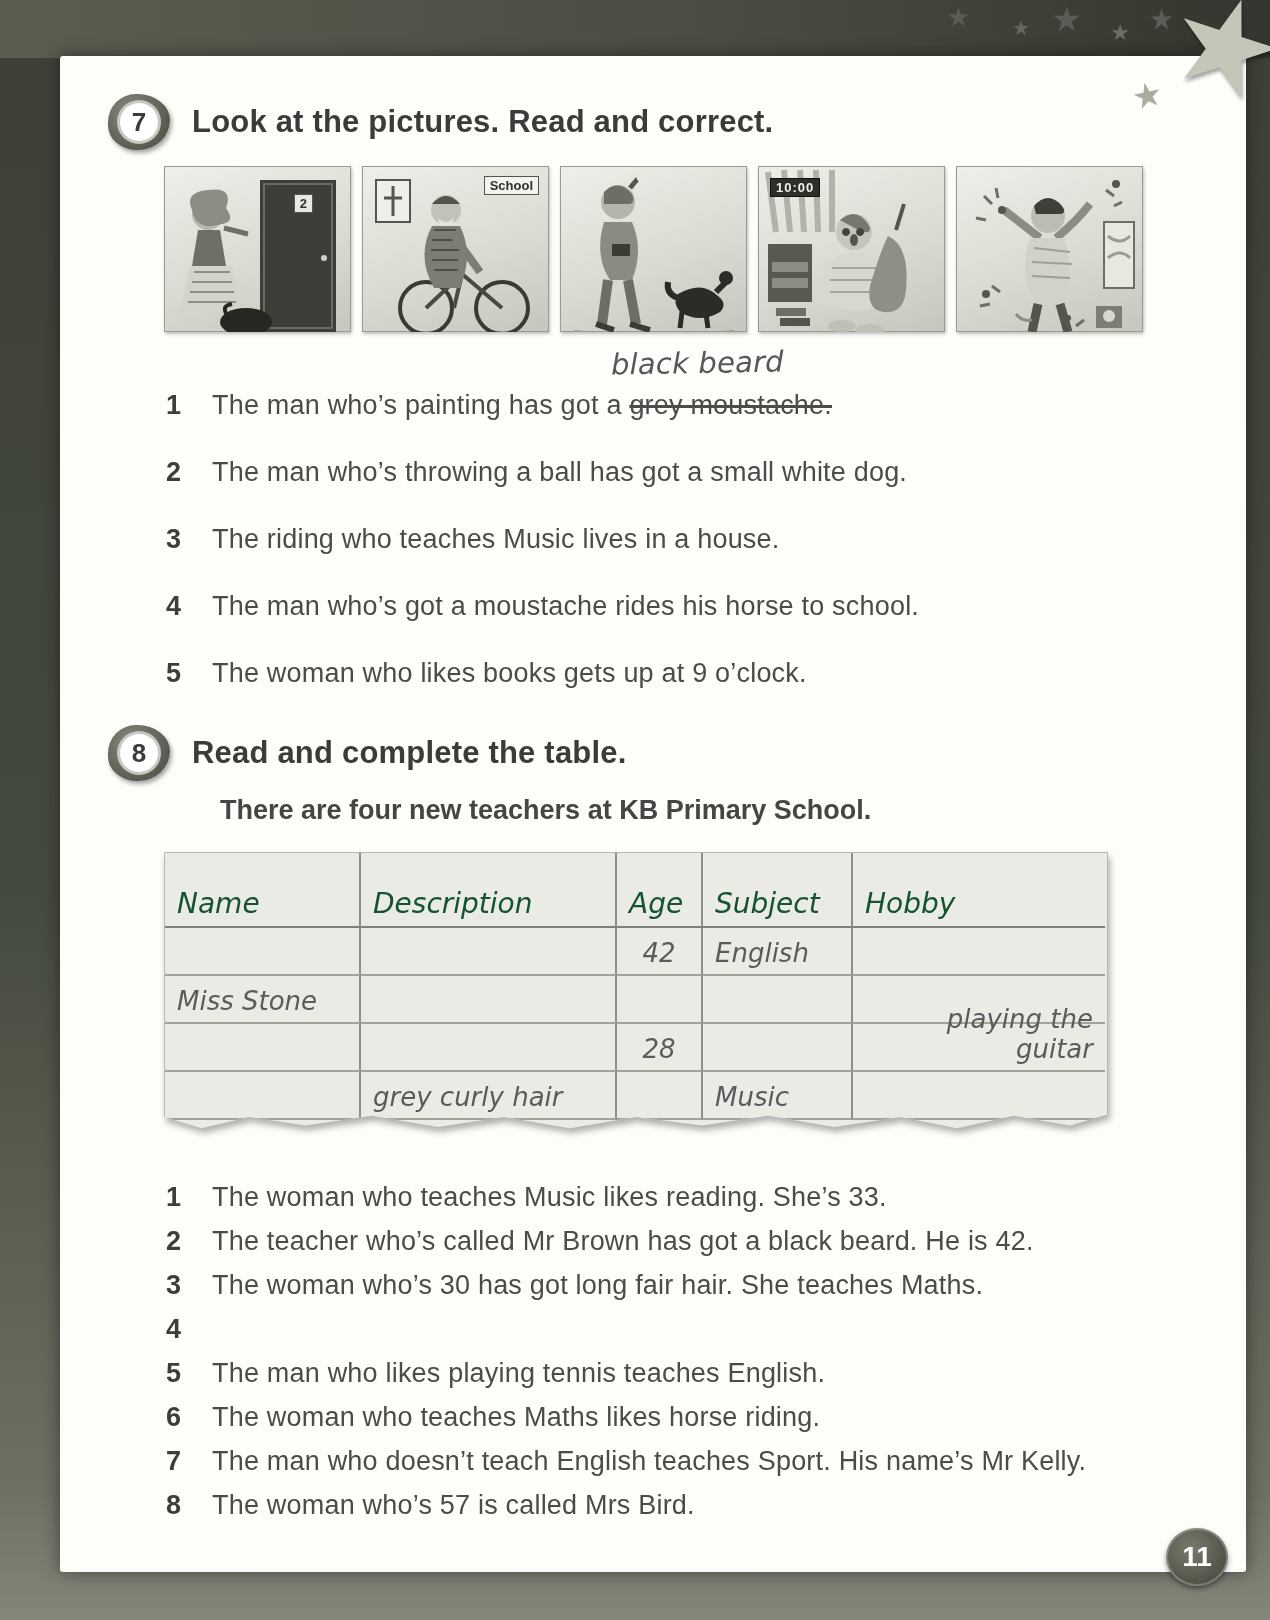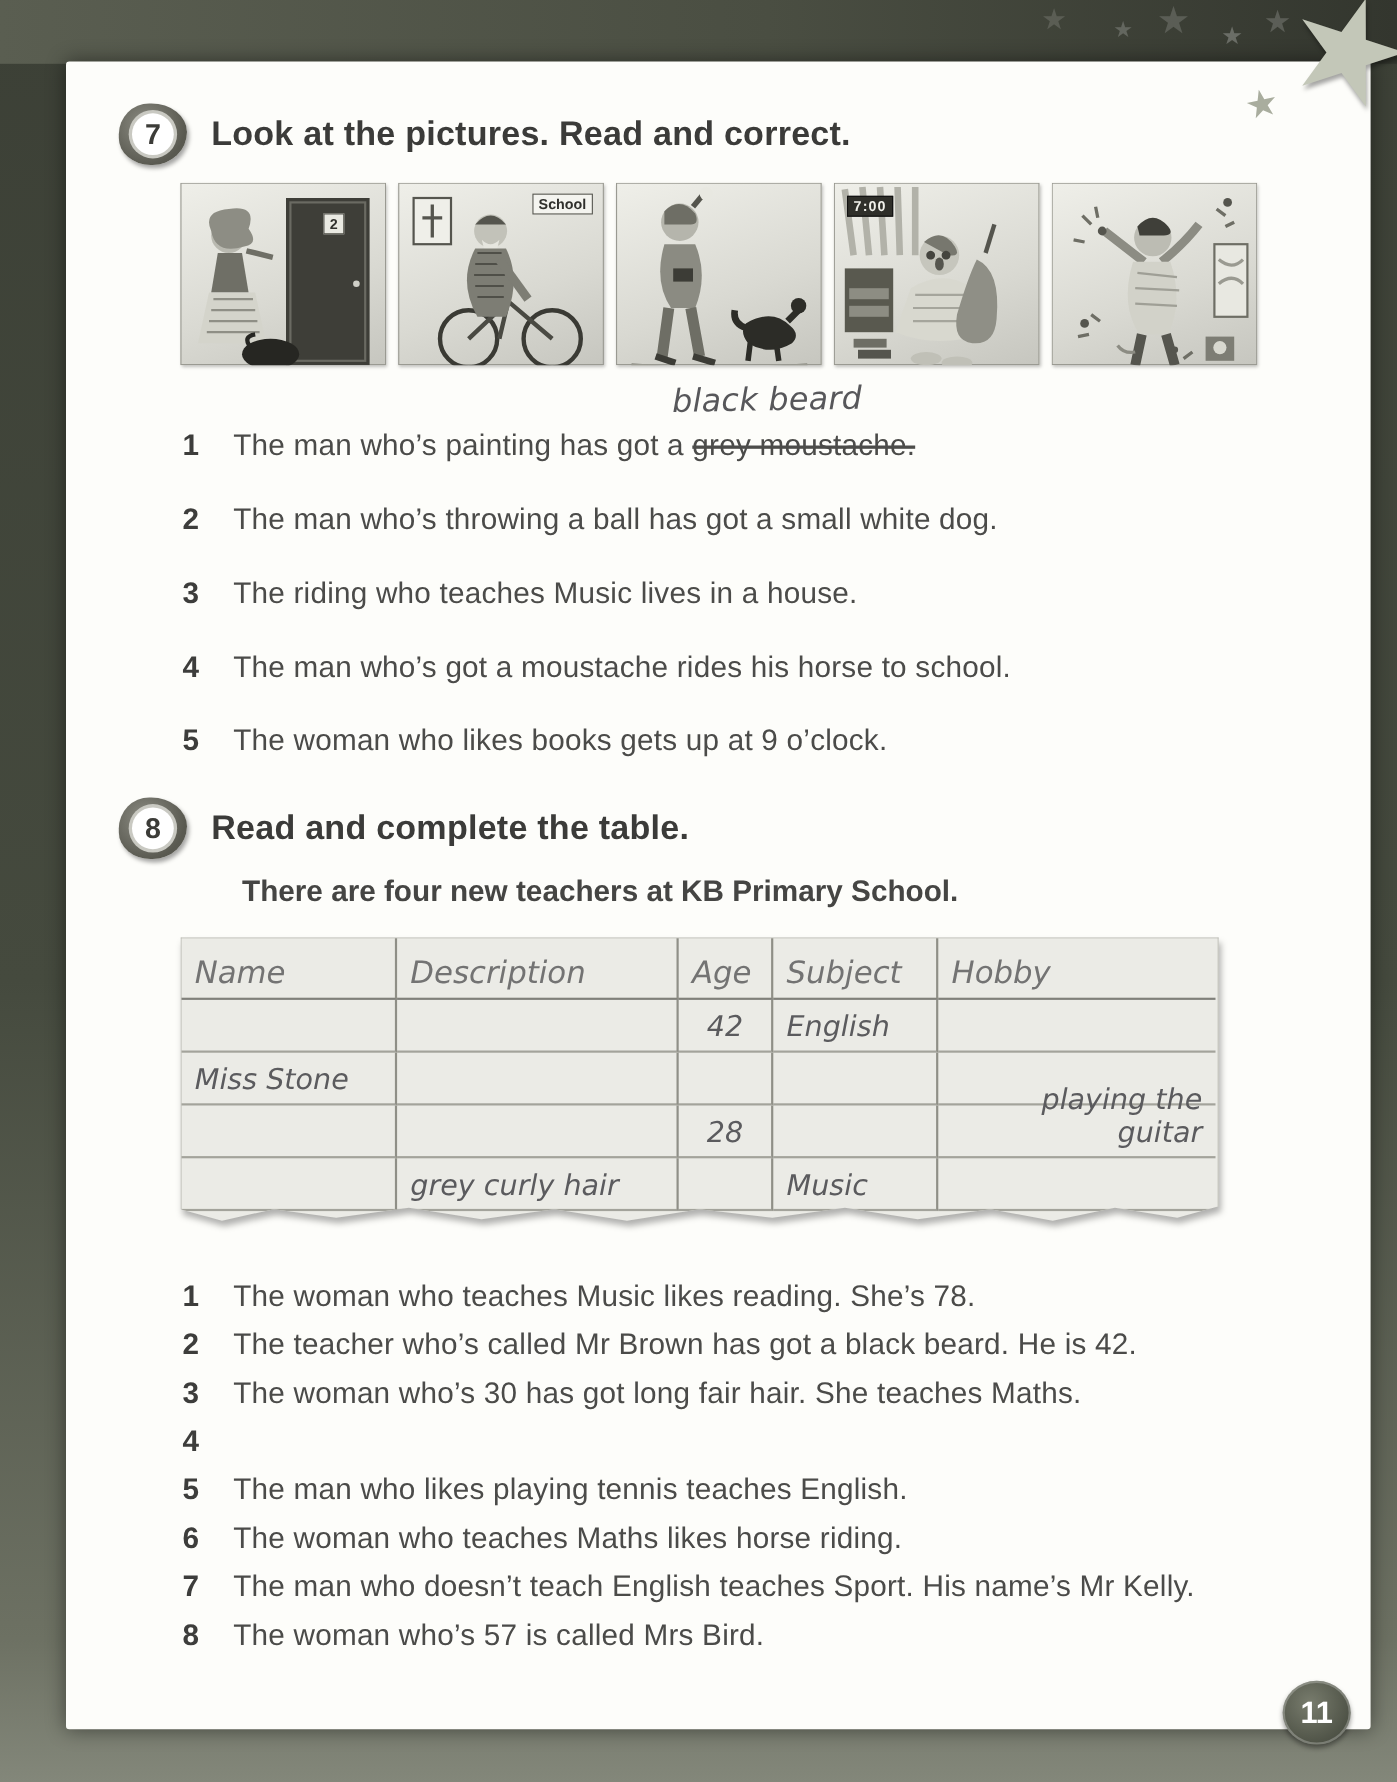--- a/index.html
+++ b/index.html
@@ -76,21 +76,21 @@
   
   .table-outer { margin:26px 0 0 56px; filter:drop-shadow(2px 5px 3px rgba(0,0,0,.3)); }
   .table-wrap {
     width:944px; background:#ebebe6; padding-bottom:14px;
     border-top:1px solid #b7b7b0; border-left:1px solid #b7b7b0; border-right:1px solid #b7b7b0;
     clip-path:polygon(0 0,100% 0,100% 93%,96% 97%,90% 93.5%,84% 98%,78% 94%,71% 97.5%,64% 93.5%,57% 97%,50% 94%,43% 98%,36% 94%,29% 97.5%,22% 93.5%,15% 97%,9% 94%,4% 98%,0 94%);
   }
   .tbl { display:grid; grid-template-columns:196px 256px 86px 150px 252px; }
   .cell { border-right:2px solid #8f8f87; padding:0 12px; display:flex; align-items:flex-end; padding-bottom:6px; }
   .cell.c5 { border-right:none;text-align:right; }
-  .th { height:56px; font-size:28px; color:#737373; border-bottom:2px solid #80807a; }
+  .th { height:75px; font-size:28px; color:#14532d; border-bottom:2px solid #80807a; }
   .td { height:48px; font-size:26px; border-bottom:2px solid #a3a39b; }
   .td.center { justify-content:center; }
 
   
   .items8 { margin:48px 0 0 58px; }
   .items8 .item { margin-bottom:13px; font-size:27px; }
 
   
   .page-num {
     position:absolute; right:42px; bottom:34px; width:62px; height:58px;
@@ -190,21 +190,21 @@
           <ellipse cx="96" cy="74" rx="4" ry="6" fill="#55554e"></ellipse>
           <path d="M70 96 q30 -18 56 0 l14 40 q-44 16 -84 0 z" fill="#d8d8cf"></path>
           <path d="M74 102 l48 0 M72 114 l54 0 M72 126 l56 0" stroke="#a5a59c" stroke-width="2"></path>
           <path d="M130 70 q22 10 18 54 q-2 24 -22 22 q-18 -2 -14 -26 q10 -34 18 -50" fill="#8f8f86"></path>
           <path d="M138 64 l8 -26" stroke="#55554e" stroke-width="4"></path>
           <rect x="18" y="142" width="30" height="8" fill="#6e6e65"></rect>
           <rect x="22" y="152" width="30" height="8" fill="#55554e"></rect>
           <ellipse cx="84" cy="160" rx="14" ry="6" fill="#c0c0b7"></ellipse>
           <ellipse cx="112" cy="164" rx="14" ry="6" fill="#c0c0b7"></ellipse>
         </svg>
-        <span class="pic-label lbl-clock">7:00</span>
+        <span class="pic-label lbl-clock">10:00</span>
       </div>
 
       <div class="pic">
         <svg viewBox="0 0 187 178">
           <circle cx="92" cy="50" r="17" fill="#bcbcb3"></circle>
           <path d="M78 40 q14 -16 28 0 q6 8 -4 8 l-22 0 z" fill="#3f3f39"></path>
           <path d="M84 72 q-18 -14 -36 -28 M100 72 q20 -16 34 -34" stroke="#8c8c83" stroke-width="8" fill="none"></path>
           <path d="M74 72 q-12 40 6 66 l26 0 q14 -30 2 -66 z" fill="#d2d2c9"></path>
           <path d="M78 82 l36 4 M76 96 l40 2 M76 110 l38 2" stroke="#9f9f96" stroke-width="2"></path>
           <path d="M82 138 l-6 28 M104 138 l8 28" stroke="#55554e" stroke-width="9"></path>
@@ -290,21 +290,21 @@
           <div class="cell td hand c3 center"></div>
           <div class="cell td hand c4">Music</div>
           <div class="cell td hand c5"></div>
         </div>
       </div>
     </div>
 
     <div class="items8">
       <div class="item">
         <span class="num">1</span>
-        <span class="txt">The woman who teaches Music likes reading. She’s 78.</span>
+        <span class="txt">The woman who teaches Music likes reading. She’s 33.</span>
       </div>
       <div class="item">
         <span class="num">2</span>
         <span class="txt">The teacher who’s called Mr Brown has got a black beard. He is 42.</span>
       </div>
       <div class="item">
         <span class="num">3</span>
         <span class="txt">The woman who’s 30 has got long fair hair. She teaches Maths.</span>
       </div>
       <div class="item">

